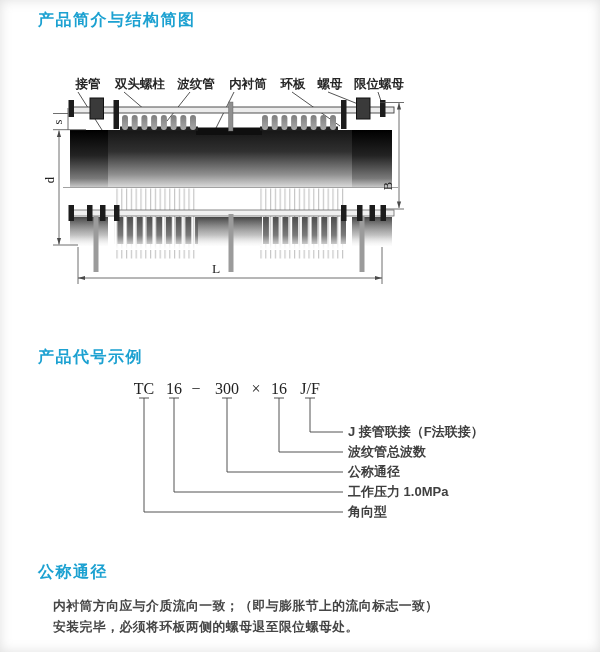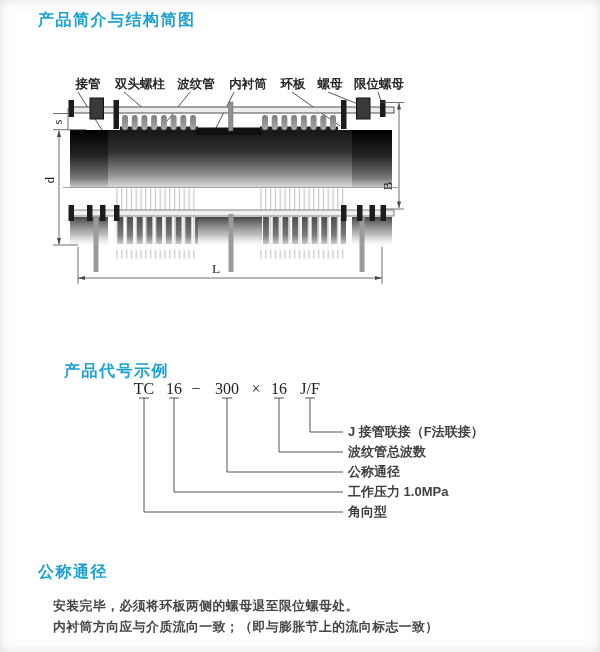--- a/index.html
+++ b/index.html
@@ -7,21 +7,21 @@
     position:relative;width:600px;height:652px;overflow:hidden;
     background:#ffffff;
     box-shadow:inset 0 0 12px rgba(110,110,110,.22);
     font-family:"Liberation Sans",sans-serif;
   }
   .sec-title{
     position:absolute;left:38px;margin:0;
     font-size:16px;font-weight:bold;color:#1CA1D1;letter-spacing:1.5px;text-align:center;
   }
   #title-intro{top:10px;}
-  #title-code{top:361px;margin-left:26px;}
+  #title-code{top:347px;}
   #title-install{top:562px;}
   .install-text{
     position:absolute;left:53px;top:596px;width:520px;margin:0;
     font-size:12.8px;font-weight:bold;color:#454545;line-height:20.5px;letter-spacing:.5px;
   }
   .install-text p{margin:0;}
   svg{position:absolute;}
   #diagram-svg{left:30px;top:58px;}
   #code-svg{left:100px;top:380px;}
   .part-label{font-family:"Liberation Sans",sans-serif;font-size:12.5px;font-weight:bold;fill:#262626;}
@@ -231,17 +231,17 @@
       <text class="legend-label" x="248" y="76">波纹管总波数</text>
       <text class="legend-label" x="248" y="96">公称通径</text>
       <text class="legend-label" x="248" y="116">工作压力 1.0MPa</text>
       <text class="legend-label" x="248" y="136">角向型</text>
     </g>
   </svg>
 
   <h2 class="sec-title" id="title-install">公称通径</h2>
 
   <div class="install-text">
+    <p>内衬筒方向应与介质流向一致；（即与膨胀节上的流向标志一致）</p>
     <p>安装完毕，必须将环板两侧的螺母退至限位螺母处。</p>
-    <p>内衬筒方向应与介质流向一致；（即与膨胀节上的流向标志一致）</p>
   </div>
 
 </div>
 
 </body></html>

